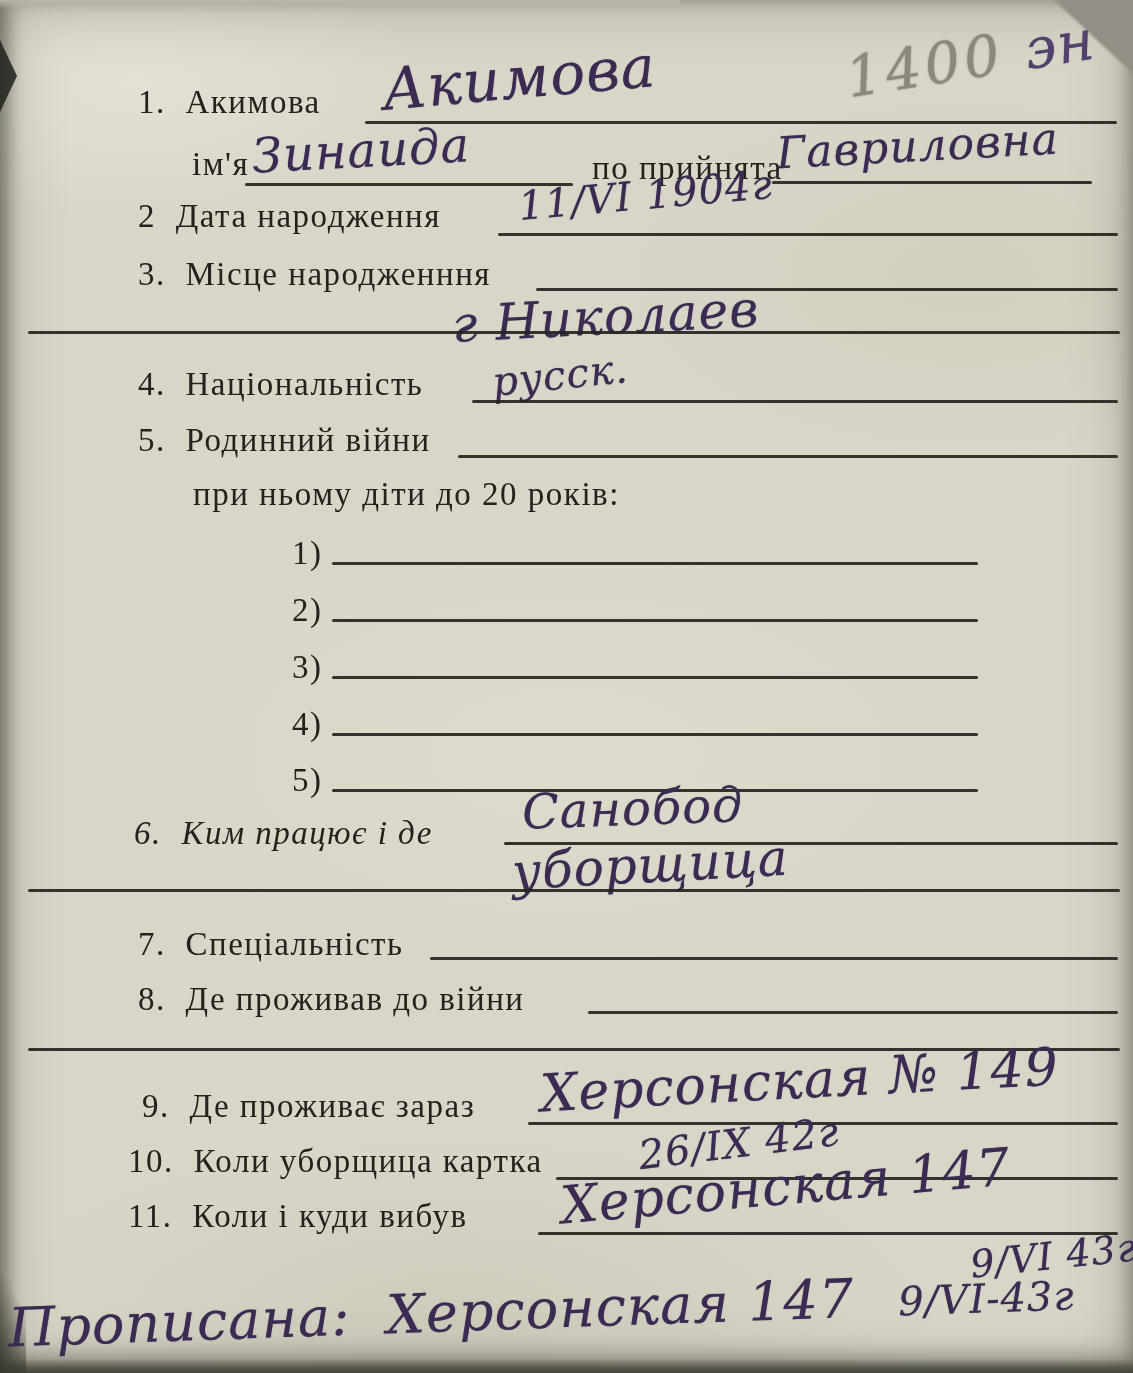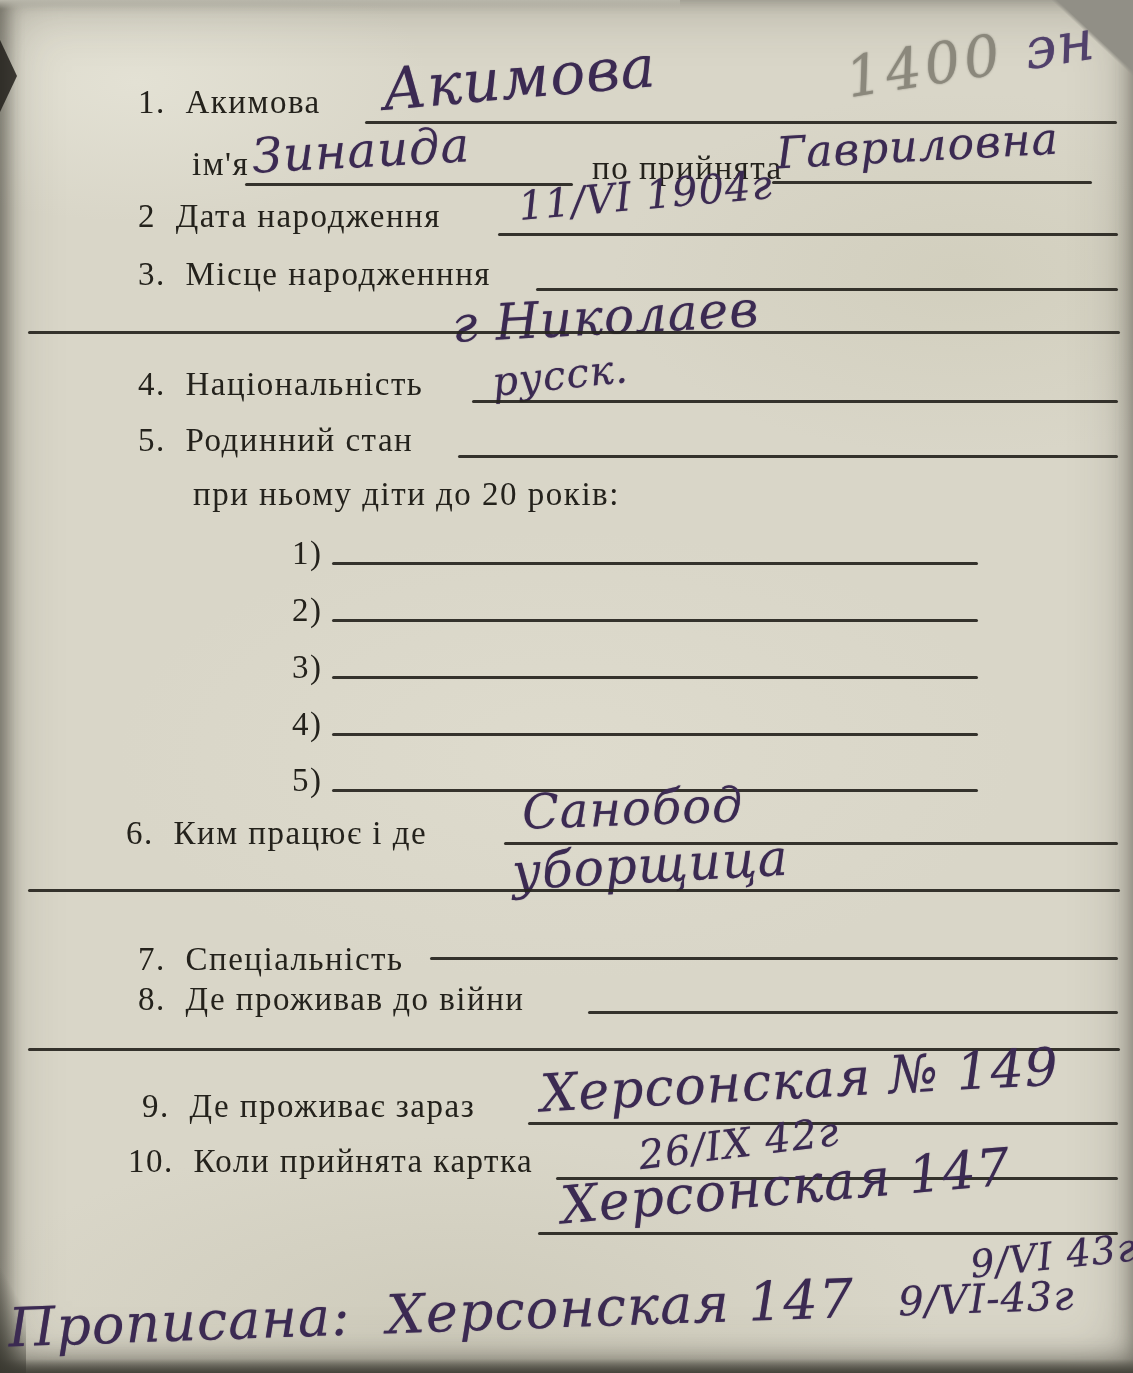--- a/index.html
+++ b/index.html
@@ -91,46 +91,46 @@
 
   <div class="p" style="left:138px;top:366px;">
     <span class="num">4.</span>
     <span>Національність</span>
   </div>
   <div class="hw" style="left:492px;top:352px;font-size:40px;transform:rotate(-6deg);">русск.</div>
   <div class="bl" style="left:472px;top:400px;width:646px;"></div>
 
   <div class="p" style="left:138px;top:422px;">
     <span class="num">5.</span>
-    <span>Родинний стан</span>
+    <span>Родинний війни</span>
   </div>
   <div class="bl" style="left:458px;top:455px;width:660px;"></div>
   <div class="p" style="left:193px;top:476px;">при ньому діти до 20 років:</div>
 
   <div class="p" style="left:292px;top:535px;">1)</div>
   <div class="bl" style="left:332px;top:562px;width:646px;"></div>
   <div class="p" style="left:292px;top:592px;">2)</div>
   <div class="bl" style="left:332px;top:619px;width:646px;"></div>
   <div class="p" style="left:292px;top:649px;">3)</div>
   <div class="bl" style="left:332px;top:676px;width:646px;"></div>
   <div class="p" style="left:292px;top:706px;">4)</div>
   <div class="bl" style="left:332px;top:733px;width:646px;"></div>
   <div class="p" style="left:292px;top:762px;">5)</div>
   <div class="bl" style="left:332px;top:789px;width:646px;"></div>
 
-  <div class="p" style="left:126px;top:815px;">
+  <div class="p" style="left:134px;top:815px;font-style:italic;">
     <span class="num">6.</span>
     <span>Ким працює і де</span>
   </div>
   <div class="hw" style="left:522px;top:780px;font-size:48px;transform:rotate(-2deg);">Санобод</div>
   <div class="bl" style="left:504px;top:842px;width:614px;"></div>
   <div class="hw" style="left:512px;top:836px;font-size:50px;transform:rotate(-3deg);">уборщица</div>
   <div class="bl" style="left:28px;top:889px;width:1092px;"></div>
 
-  <div class="p" style="left:138px;top:926px;margin-top:15px;">
+  <div class="p" style="left:138px;top:926px;">
     <span class="num">7.</span>
     <span>Спеціальність</span>
   </div>
   <div class="bl" style="left:430px;top:957px;width:688px;"></div>
 
   <div class="p" style="left:138px;top:981px;">
     <span class="num">8.</span>
     <span>Де проживав до війни</span>
   </div>
   <div class="bl" style="left:588px;top:1011px;width:530px;"></div>
@@ -138,25 +138,29 @@
 
   <div class="p" style="left:142px;top:1088px;">
     <span class="num">9.</span>
     <span>Де проживає зараз</span>
   </div>
   <div class="hw" style="left:540px;top:1050px;font-size:52px;transform:rotate(-3deg);">Херсонская № 149</div>
   <div class="bl" style="left:528px;top:1122px;width:590px;"></div>
 
   <div class="p" style="left:128px;top:1143px;">
     <span class="num">10.</span>
-    <span>Коли прийнята картка</span>
+    <span>Коли уборщица картка</span>
   </div>
   <div class="hw" style="left:638px;top:1120px;font-size:40px;transform:rotate(-7deg);">26/IX 42г</div>
   <div class="bl" style="left:556px;top:1177px;width:562px;"></div>
 
+  <div class="p" style="left:128px;top:1198px;">
+    <span class="num">11.</span>
+    <span>Коли і куди вибув</span>
+  </div>
   <div class="hw" style="left:560px;top:1156px;font-size:52px;transform:rotate(-5deg);">Херсонская 147</div>
   <div class="bl" style="left:538px;top:1232px;width:580px;"></div>
   <div class="hw" style="left:970px;top:1234px;font-size:38px;transform:rotate(-6deg);">9/VI 43г</div>
 
   <div class="hw" style="left:8px;top:1278px;font-size:54px;transform:rotate(-2deg);">
     <span>Прописана:</span>
     <span style="margin-left:18px;">Херсонская 147</span>
     <span style="margin-left:26px;font-size:40px;">9/VI-43г</span>
   </div>
 

